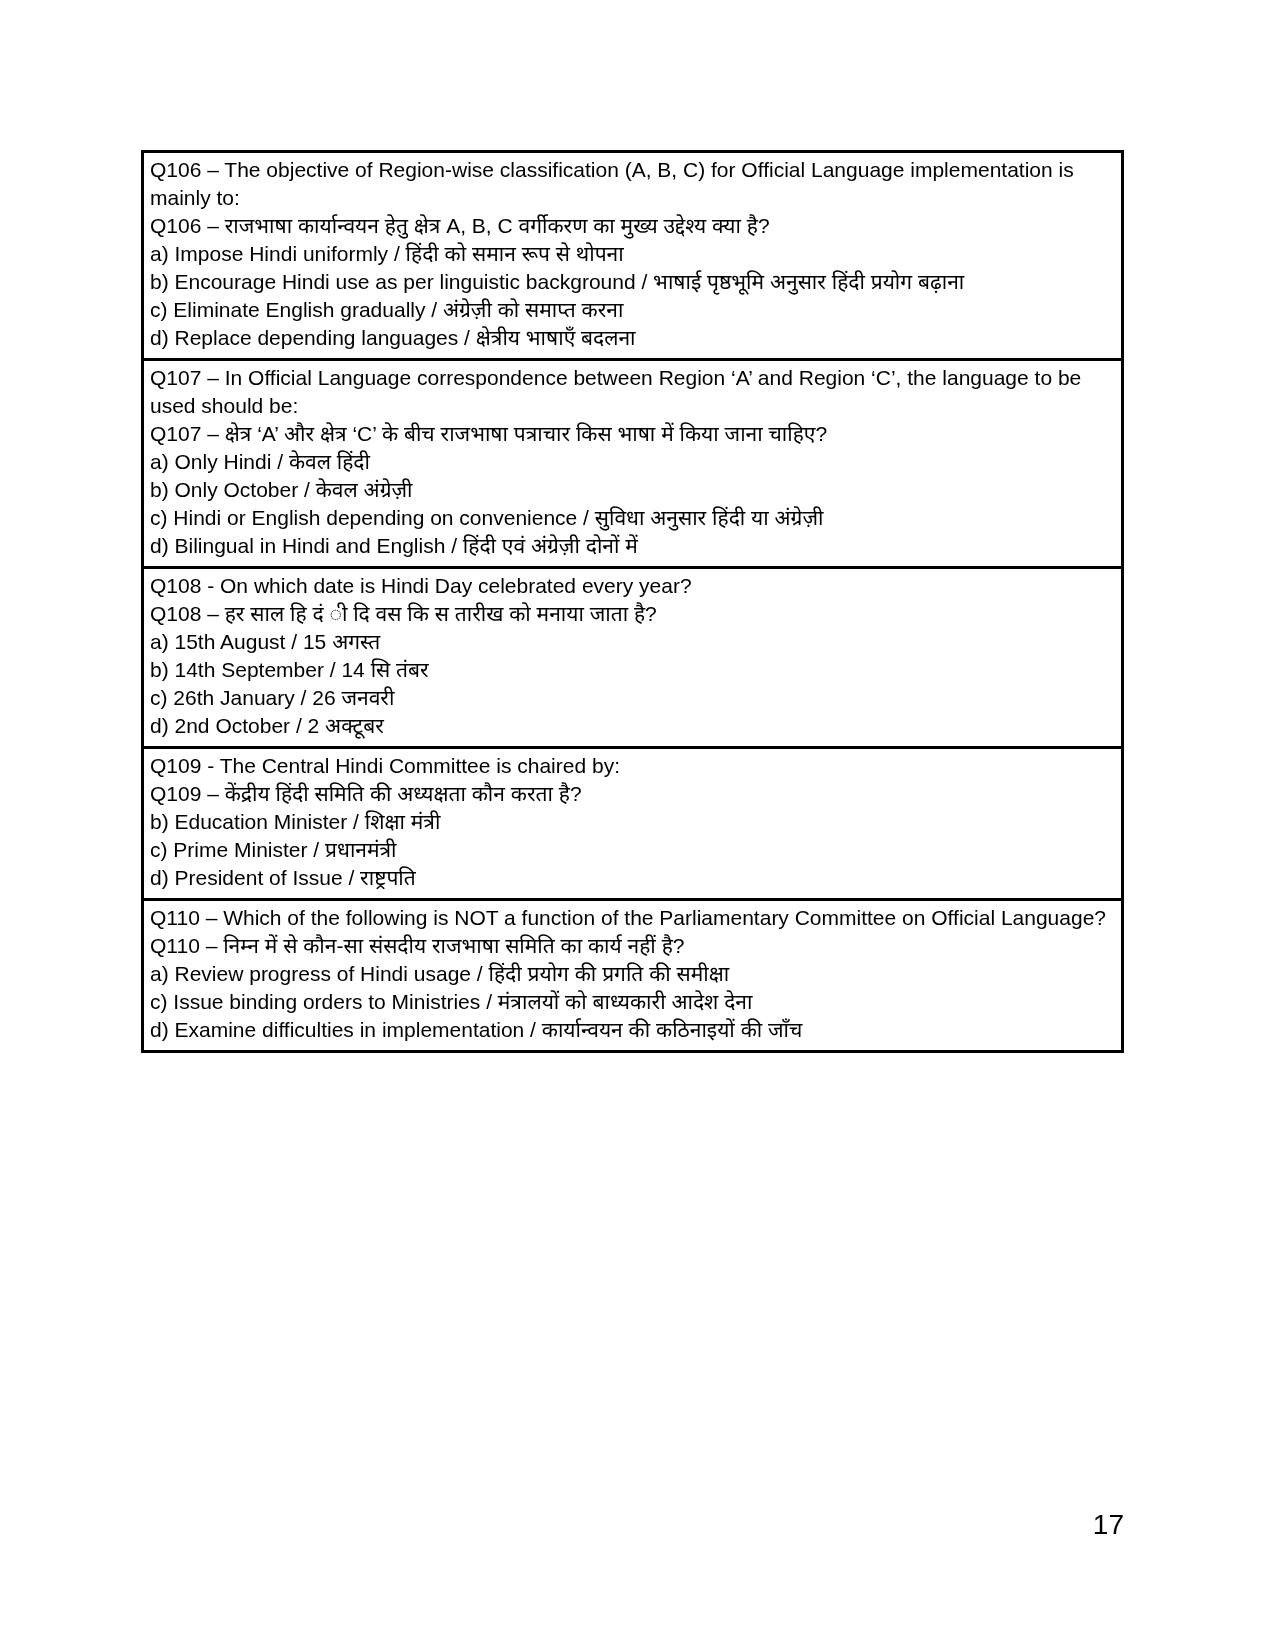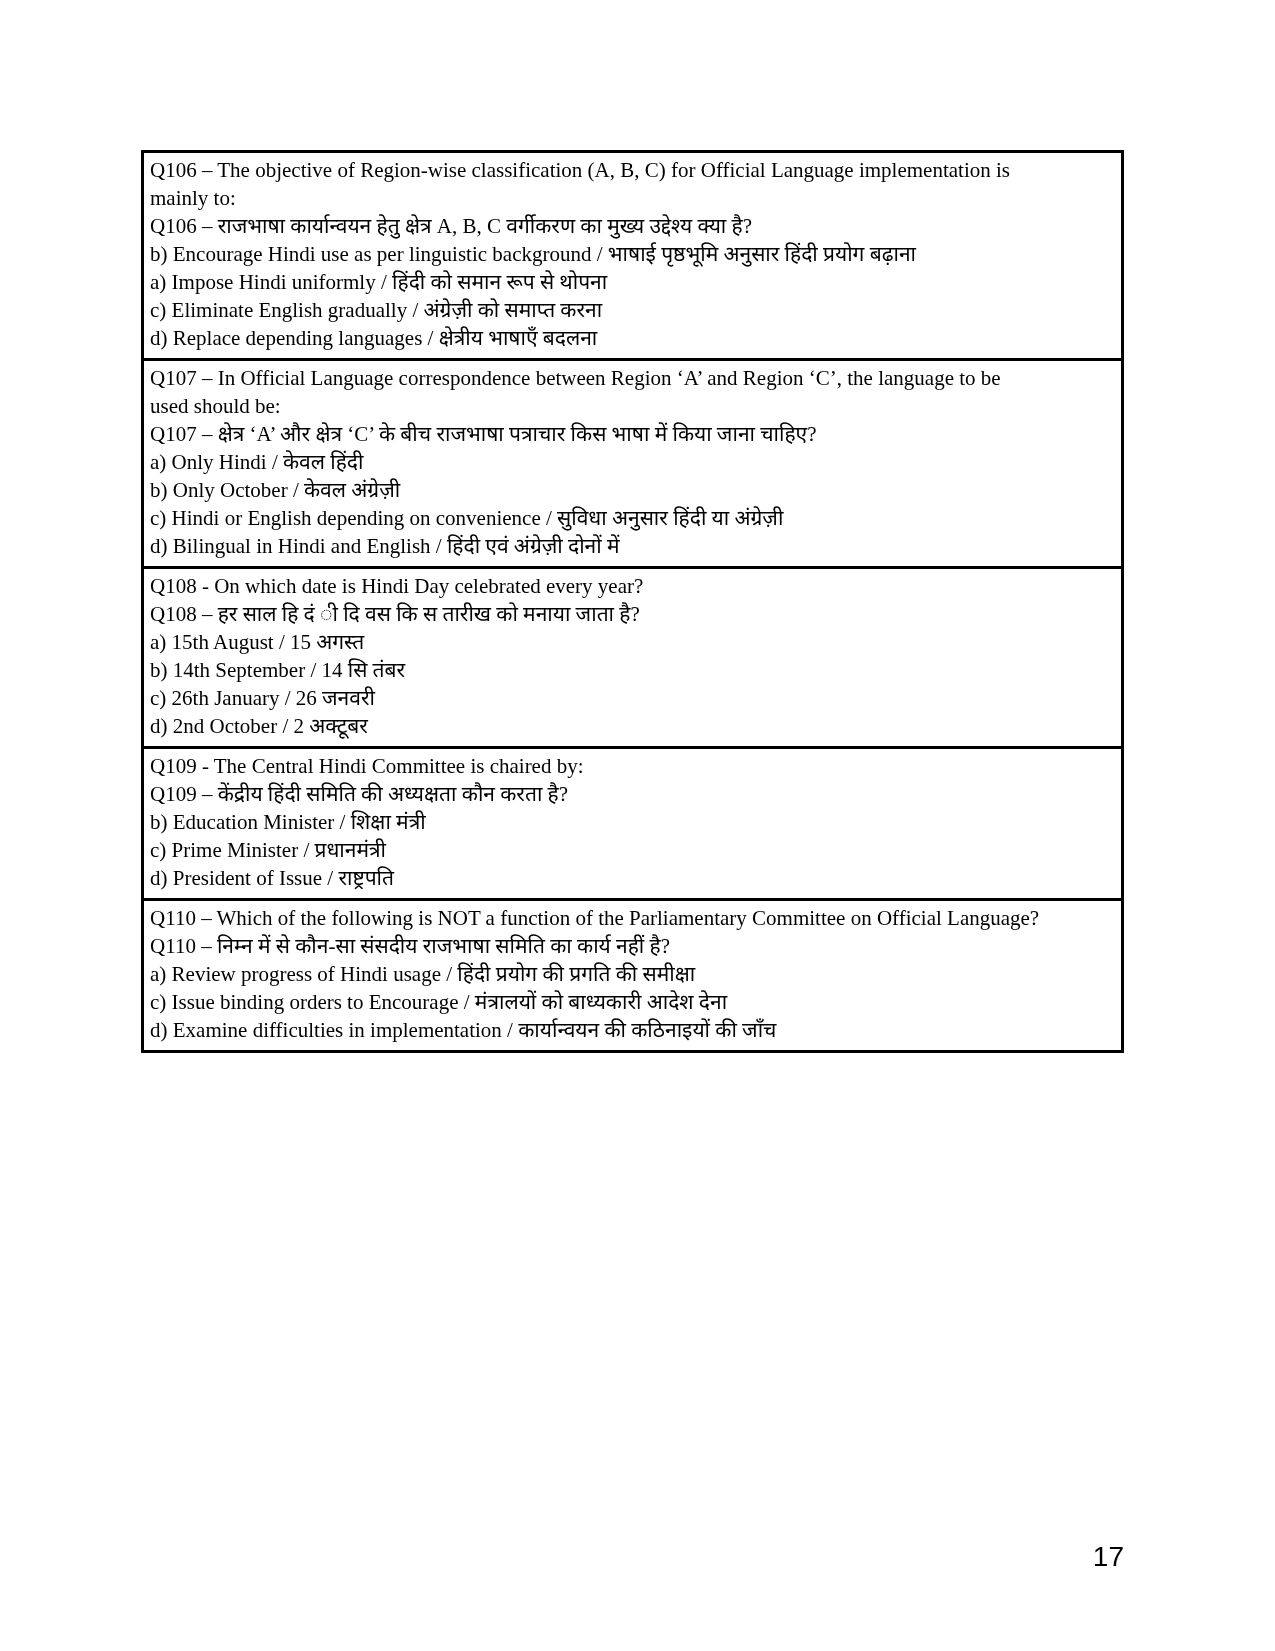--- a/index.html
+++ b/index.html
@@ -21,43 +21,43 @@
   }
   .qblock {
     border: 3px solid #000000;
     margin-top: -3px;
     padding: 3px 8px 6px 6px;
     font-size: 21px;
     line-height: 28px;
     background: #ffffff;
   }
   .qblock:first-child { margin-top: 0; }
-  .line { white-space: pre-wrap; font-family: Liberation Serif, serif; }
+  .line { white-space: pre-wrap; }
   .page-number {
     position: absolute;
-    top: 1542px;
+    top: 1510px;
     right: 151px;
     font-size: 28px;
     line-height: 1.1;
     text-align: left;
   }
 </style>
 </head>
 <body>
 
 <div class="page">
 
   <div class="qtable">
 
     <section class="qblock">
       <div class="line">Q106 – The objective of Region-wise classification (A, B, C) for Official Language implementation is
 mainly to:</div>
       <div class="line">Q106 – राजभाषा कार्यान्वयन हेतु क्षेत्र A, B, C वर्गीकरण का मुख्य उद्देश्य क्या है?</div>
+      <div class="line">a) Impose Hindi uniformly / हिंदी को समान रूप से थोपना</div>
       <div class="line">b) Encourage Hindi use as per linguistic background / भाषाई पृष्ठभूमि अनुसार हिंदी प्रयोग बढ़ाना</div>
-      <div class="line">a) Impose Hindi uniformly / हिंदी को समान रूप से थोपना</div>
       <div class="line">c) Eliminate English gradually / अंग्रेज़ी को समाप्त करना</div>
       <div class="line">d) Replace depending languages / क्षेत्रीय भाषाएँ बदलना</div>
     </section>
 
     <section class="qblock">
       <div class="line">Q107 – In Official Language correspondence between Region ‘A’ and Region ‘C’, the language to be
 used should be:</div>
       <div class="line">Q107 – क्षेत्र ‘A’ और क्षेत्र ‘C’ के बीच राजभाषा पत्राचार किस भाषा में किया जाना चाहिए?</div>
       <div class="line">a) Only Hindi / केवल हिंदी</div>
       <div class="line">b) Only October / केवल अंग्रेज़ी</div>
@@ -79,21 +79,21 @@
       <div class="line">Q109 – केंद्रीय हिंदी समिति की अध्यक्षता कौन करता है?</div>
       <div class="line">b) Education Minister / शिक्षा मंत्री</div>
       <div class="line">c) Prime Minister / प्रधानमंत्री</div>
       <div class="line">d) President of Issue / राष्ट्रपति</div>
     </section>
 
     <section class="qblock">
       <div class="line">Q110 – Which of the following is NOT a function of the Parliamentary Committee on Official Language?</div>
       <div class="line">Q110 – निम्न में से कौन-सा संसदीय राजभाषा समिति का कार्य नहीं है?</div>
       <div class="line">a) Review progress of Hindi usage / हिंदी प्रयोग की प्रगति की समीक्षा</div>
-      <div class="line">c) Issue binding orders to Encourage / मंत्रालयों को बाध्यकारी आदेश देना</div>
+      <div class="line">c) Issue binding orders to Ministries / मंत्रालयों को बाध्यकारी आदेश देना</div>
       <div class="line">d) Examine difficulties in implementation / कार्यान्वयन की कठिनाइयों की जाँच</div>
     </section>
 
   </div>
 
   <div class="page-number">17</div>
 
 </div>
 
 </body></html>

